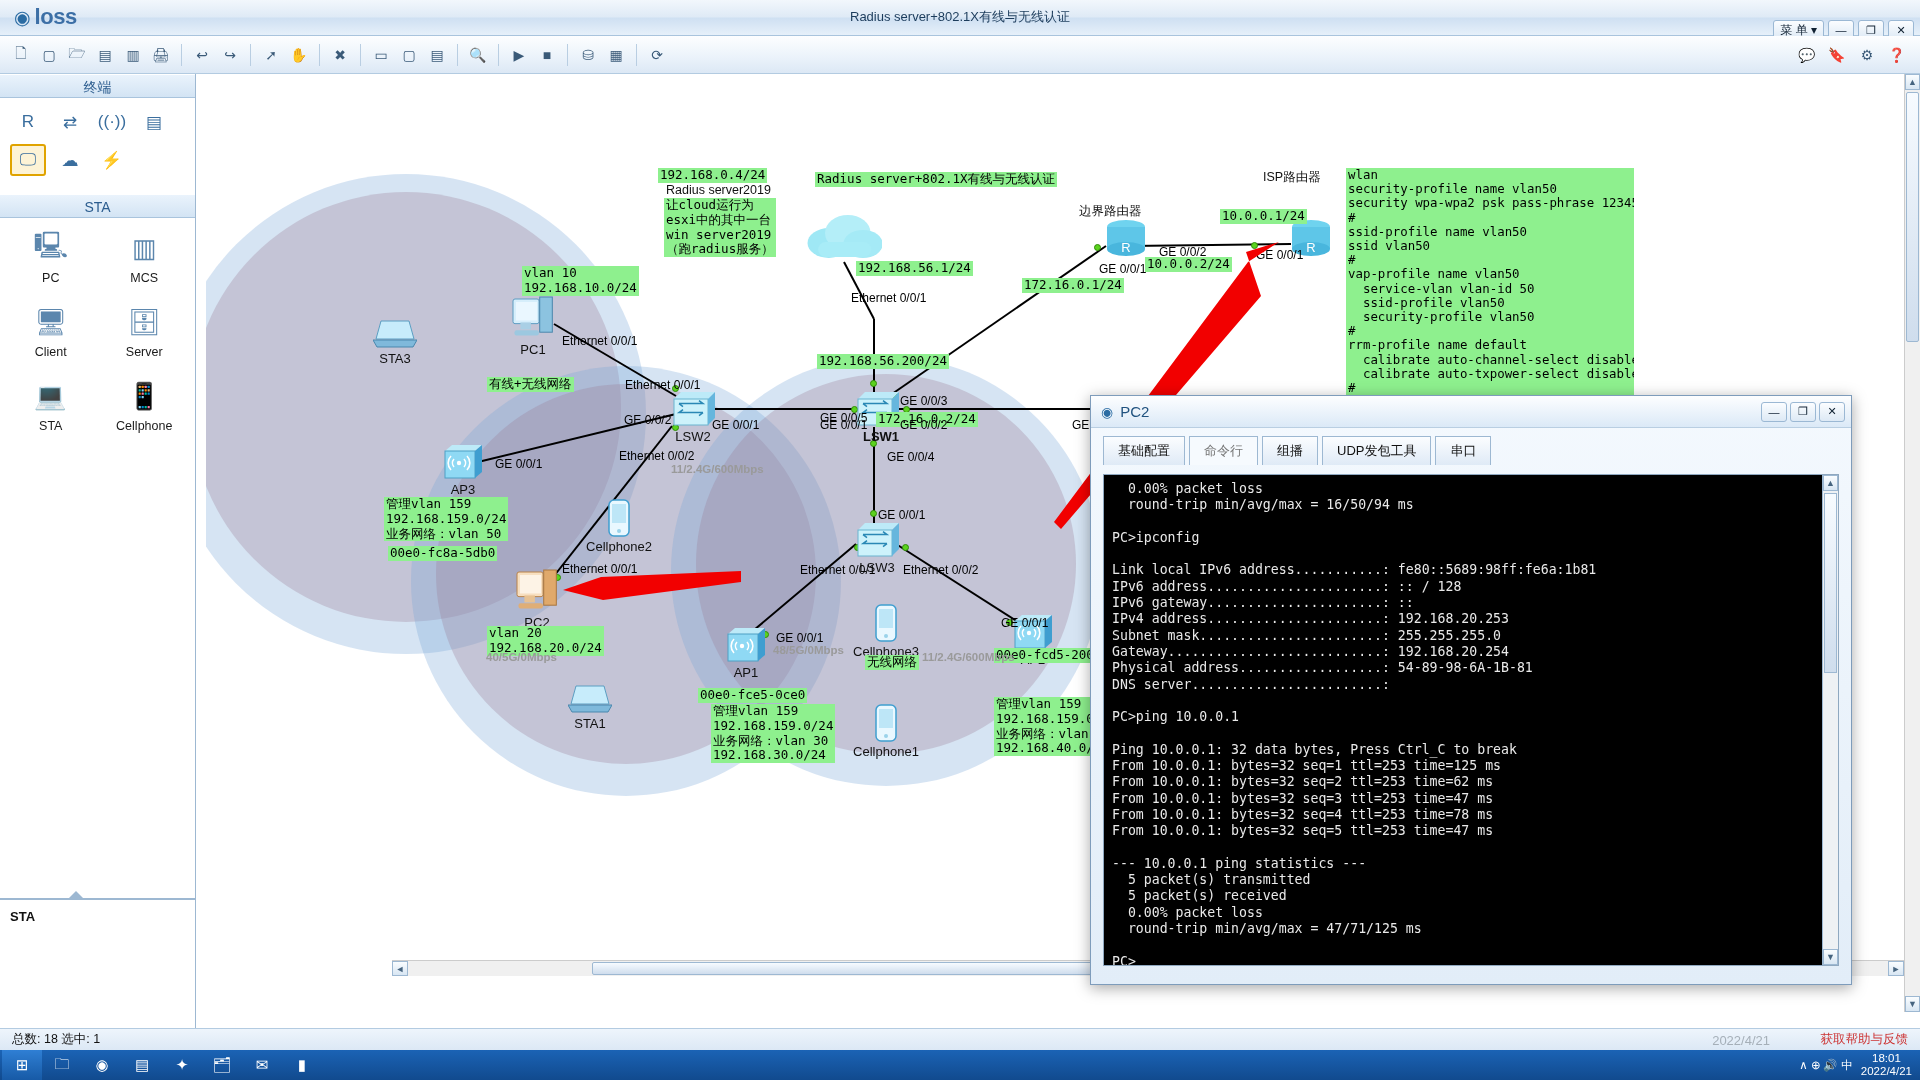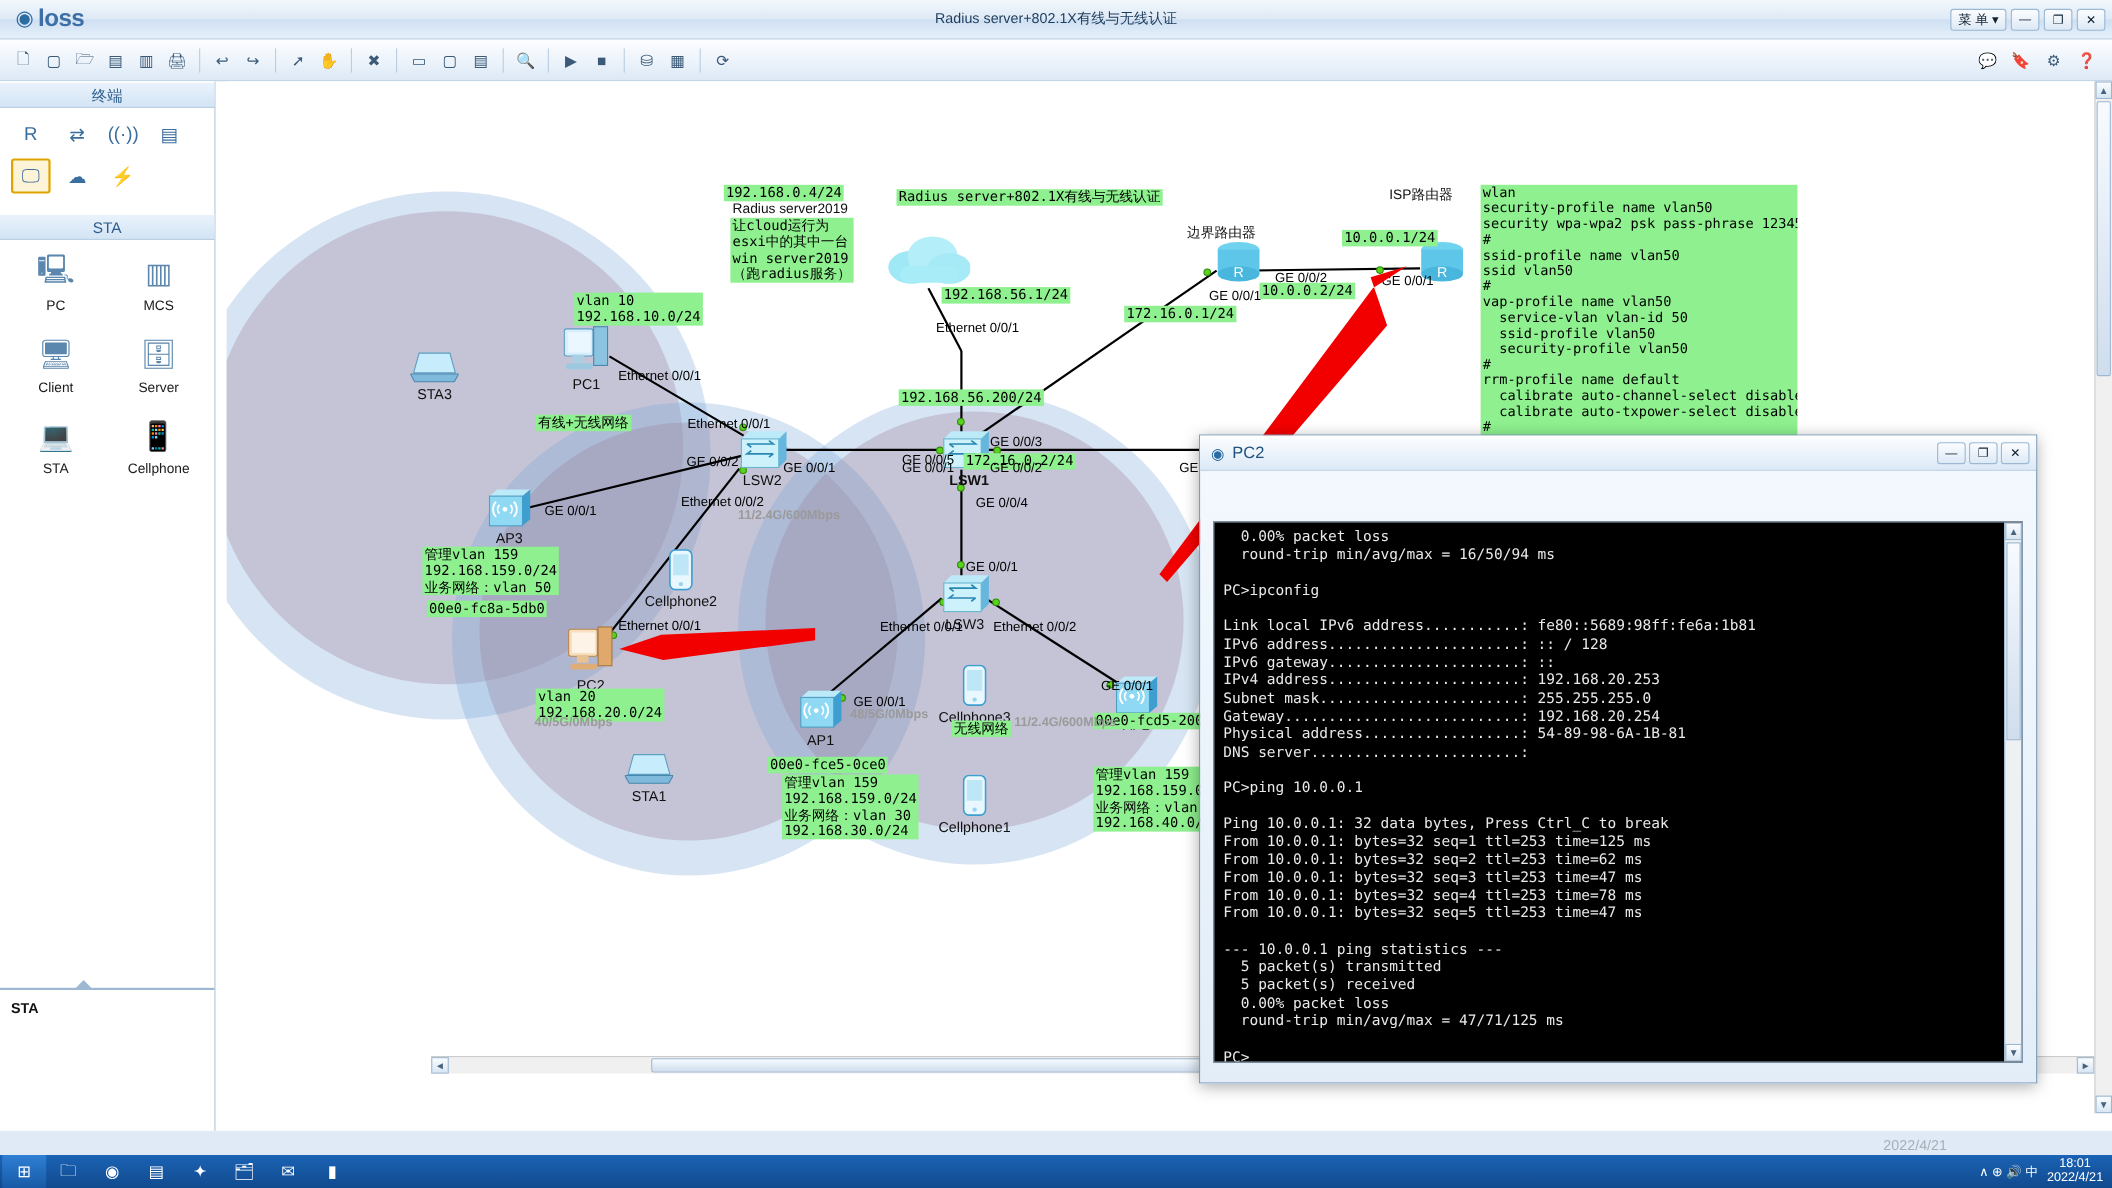--- a/index.html
+++ b/index.html
@@ -29,21 +29,21 @@
   #logo .mark { font-size:19px; color:#2b6ca3; }
   #logo .word {
     font-size:22px; font-weight:bold; color:#3c6fa6;
     letter-spacing:-0.5px;
   }
   #wintitle {
     position:absolute; left:0; top:8px; width:1920px;
     text-align:center; font-size:13px; color:#1c3c5c;
   }
   #winbtns {
-    position:absolute; right:6px; top:8px;
+    position:absolute; right:6px; top:20px;
     display:flex; align-items:center; gap:4px;
   }
   .menubtn {
     font-size:12px; color:#123;
     border:1px solid #9bb8d4; background:linear-gradient(to bottom,#fbfdff,#dde9f5);
     border-radius:3px; padding:2px 6px; height:20px; line-height:14px;
   }
   .wbtn {
     width:26px; height:20px; border:1px solid #9bb8d4;
     background:linear-gradient(to bottom,#fbfdff,#dde9f5);
@@ -692,20 +692,27 @@
   <div id="pc2win">
     <div id="pc2title">
       <span style="color:#2b6ca3;font-size:14px">◉</span>
       <span class="t">PC2</span>
       <span class="wb">
         <span class="wbtn">—</span>
         <span class="wbtn">❐</span>
         <span class="wbtn">✕</span>
       </span>
     </div>
+    <div id="pc2tabs">
+        <div class="ptab">基础配置</div>
+        <div class="ptab active">命令行</div>
+        <div class="ptab">组播</div>
+        <div class="ptab">UDP发包工具</div>
+        <div class="ptab">串口</div>
+      </div>
     <div id="pc2term">
       <pre>  0.00% packet loss
   round-trip min/avg/max = 16/50/94 ms
 
 PC&gt;ipconfig
 
 Link local IPv6 address...........: fe80::5689:98ff:fe6a:1b81
 IPv6 address......................: :: / 128
 IPv6 gateway......................: ::
 IPv4 address......................: 192.168.20.253
@@ -731,20 +738,24 @@
 
 PC&gt;</pre>
       <div id="pc2termscroll">
         <div class="ua">▲</div>
         <div class="thumb"></div>
         <div class="da">▼</div>
       </div>
     </div>
   </div>
 
+  <div id="statusbar">
+    <span>总数: 18  选中: 1</span>
+    <span class="right">获取帮助与反馈</span>
+  </div>
 
   <div class="wm">2022/4/21</div>
 
   <div id="taskbar">
     <div class="tkicon start">⊞</div>
     <div id="tkicons" style="display:flex">
         <div class="tkicon">🗀</div>
         <div class="tkicon">◉</div>
         <div class="tkicon">▤</div>
         <div class="tkicon">✦</div>

